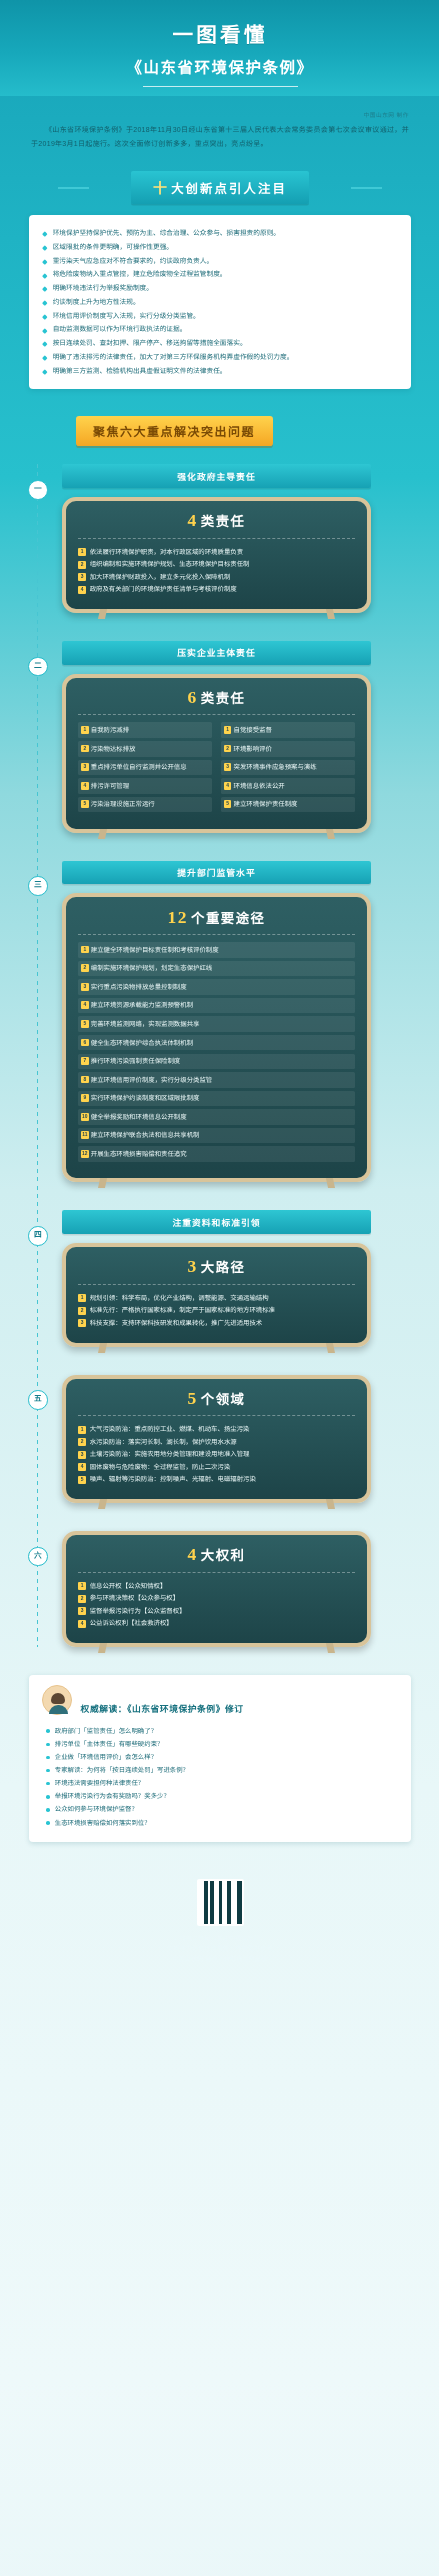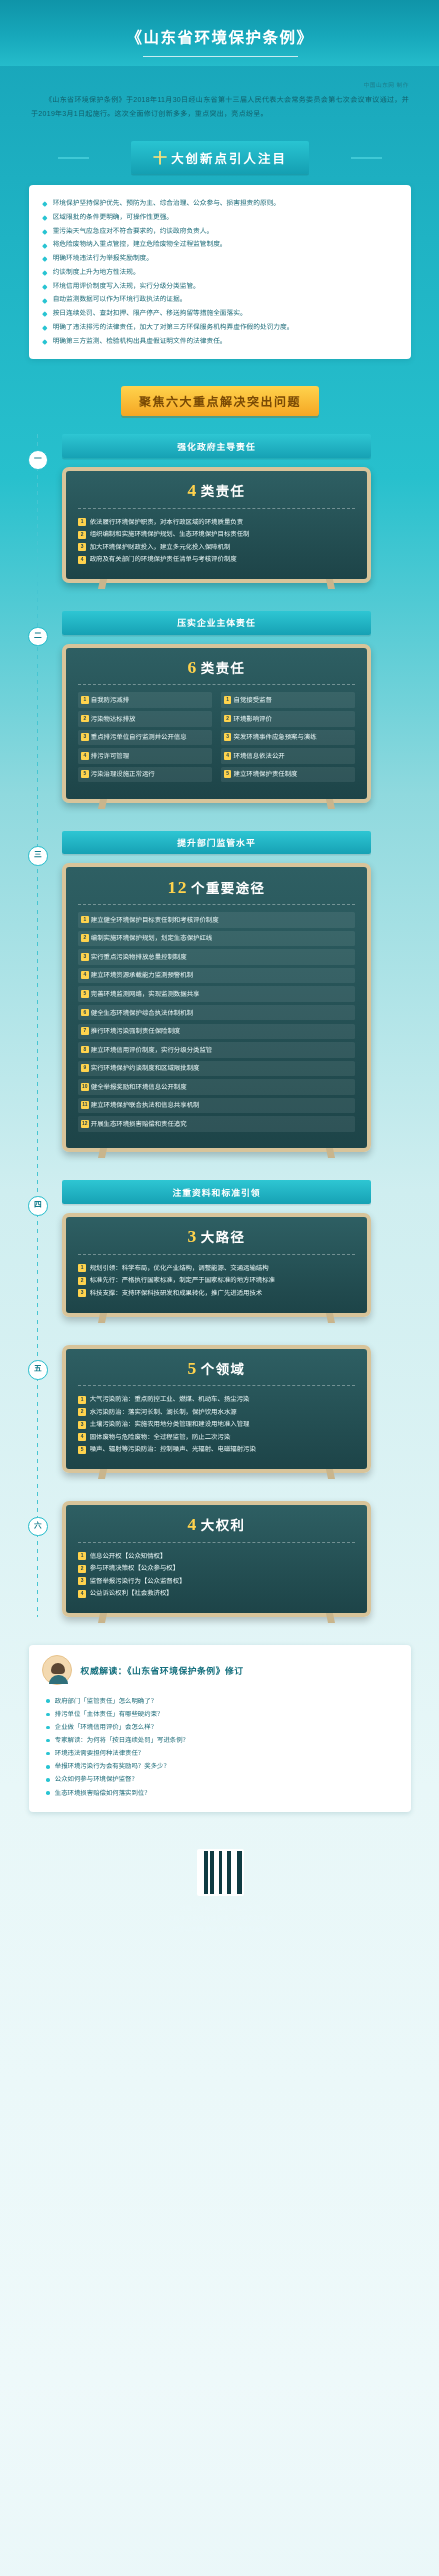--- a/index.html
+++ b/index.html
@@ -128,21 +128,21 @@
     height: 3.6px;
     background: #29c4d2;
     border-radius: 1px;
     transform: rotate(45deg);
   }
 
   
   .focus-banner {
     margin: 27px auto 0;
     width: 289px;
-    text-align: center;
+    text-align: left;
     position: relative;
     text-decoration: underline;
   }
   .focus-banner .ribbon {
     display: inline-block;
     background: linear-gradient(180deg,#ffd34d,#f5a623);
     color: #7a4a05;
     font-size: 12px;
     font-weight: bold;
     letter-spacing: 1.5px;
@@ -193,21 +193,21 @@
     margin-top: 8px;
   }
   .board-wrap {
     margin: 9.3px 0 0 62px;
     width: 309px;
     position: relative;
   }
   .board {
     background: linear-gradient(180deg,#2e5f63,#1d4448);
     border: 4.6px solid #d8c49a;
-    border-radius: 7px;
+    border-radius: 14px;
     padding: 9.3px 12.4px 13.4px;
     box-shadow: 0 3.1px 7.2px rgba(0,0,0,0.22);
     position: relative;
   }
   .board .board-title {
     text-align: center;
     color: #ffffff;
     font-size: 13.4px;
     font-weight: bold;
     letter-spacing: 1.5px;
@@ -277,21 +277,21 @@
   .interpret {
     margin: 20.6px 29px 0;
     background: #ffffff;
     border-radius: 4.1px;
     box-shadow: 0 1.5px 5.2px rgba(10,90,100,0.15);
     padding: 0 0 13.4px;
     position: relative;
   }
   .interpret .ihead {
     display: flex;
-    align-items: center;
+    align-items: flex-end;
     gap: 8.2px;
     padding: 10.3px 13.4px 5.2px;
   }
   .avatar {
     width: 30px; height: 30px;
     border-radius: 50%;
     background: #f3d9b0;
     border: 1.5px solid #e8c48d;
     position: relative;
     flex: 0 0 auto;
@@ -353,20 +353,21 @@
     line-height: 1.9;
     letter-spacing: 0.5px;
   }
 </style>
 </head>
 <body>
 
 <div class="page">
 
   <div class="header">
+    <div class="title1">一图看懂</div>
     <div class="title2">《山东省环境保护条例》</div>
     <div class="rule"></div>
   </div>
 
   <div class="lead-wrap">
     <div class="lead-credit">中国山东网 制作</div>
     <div class="lead">《山东省环境保护条例》于2018年11月30日经山东省第十三届人民代表大会常务委员会第七次会议审议通过，并于2019年3月1日起施行。这次全面修订创新多多，重点突出，亮点纷呈。</div>
   </div>
 
   <div class="banner">

